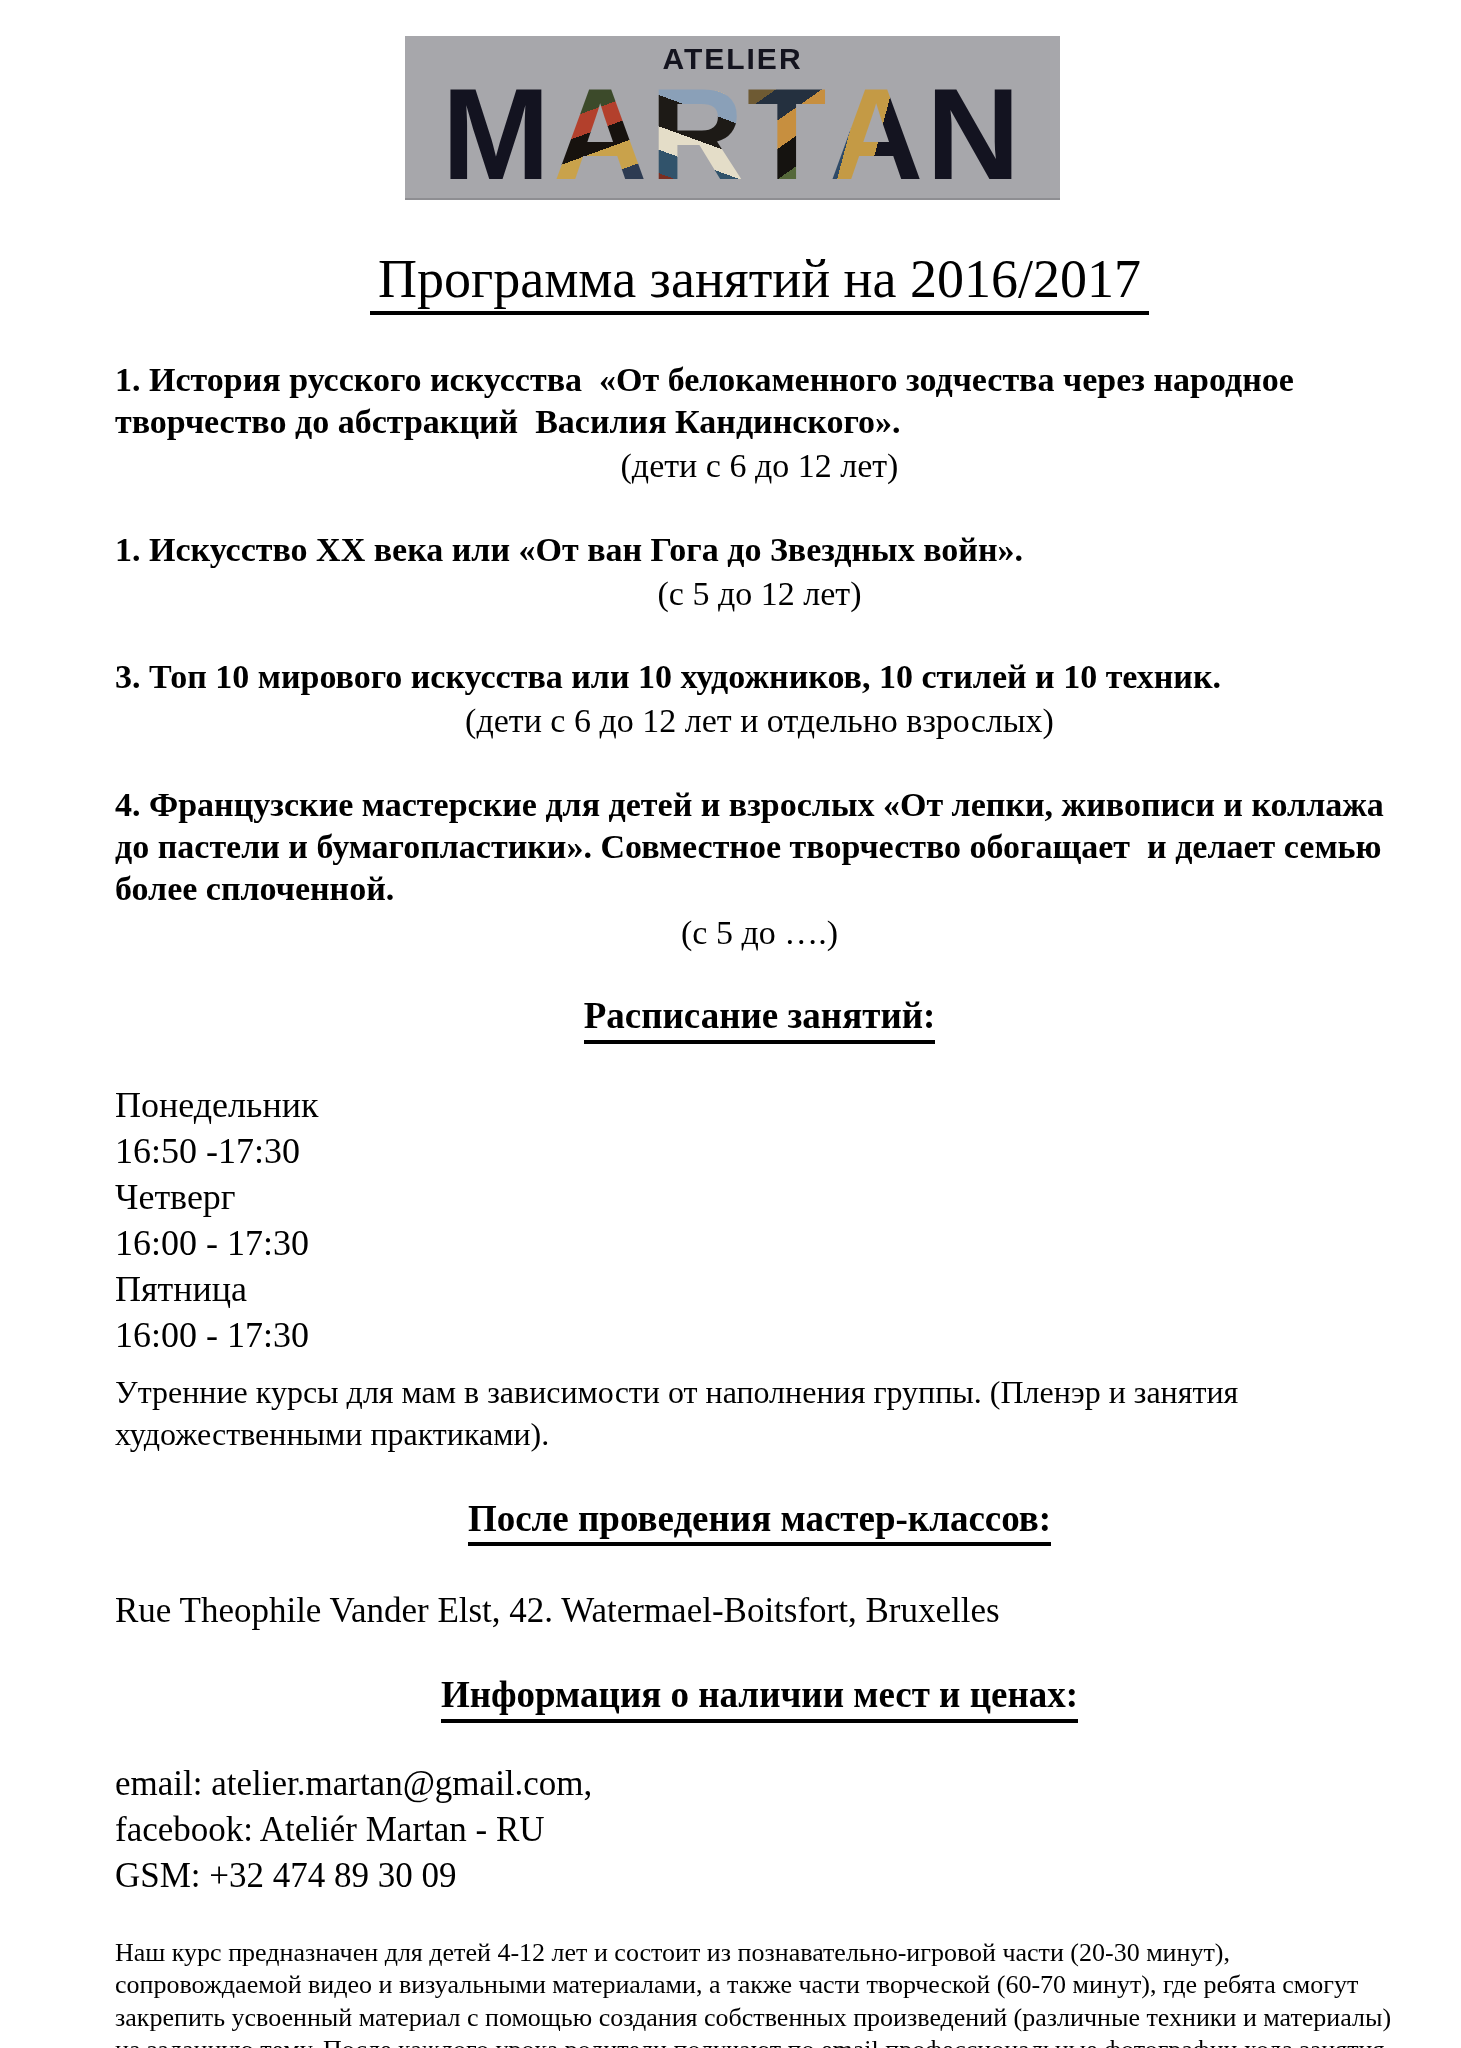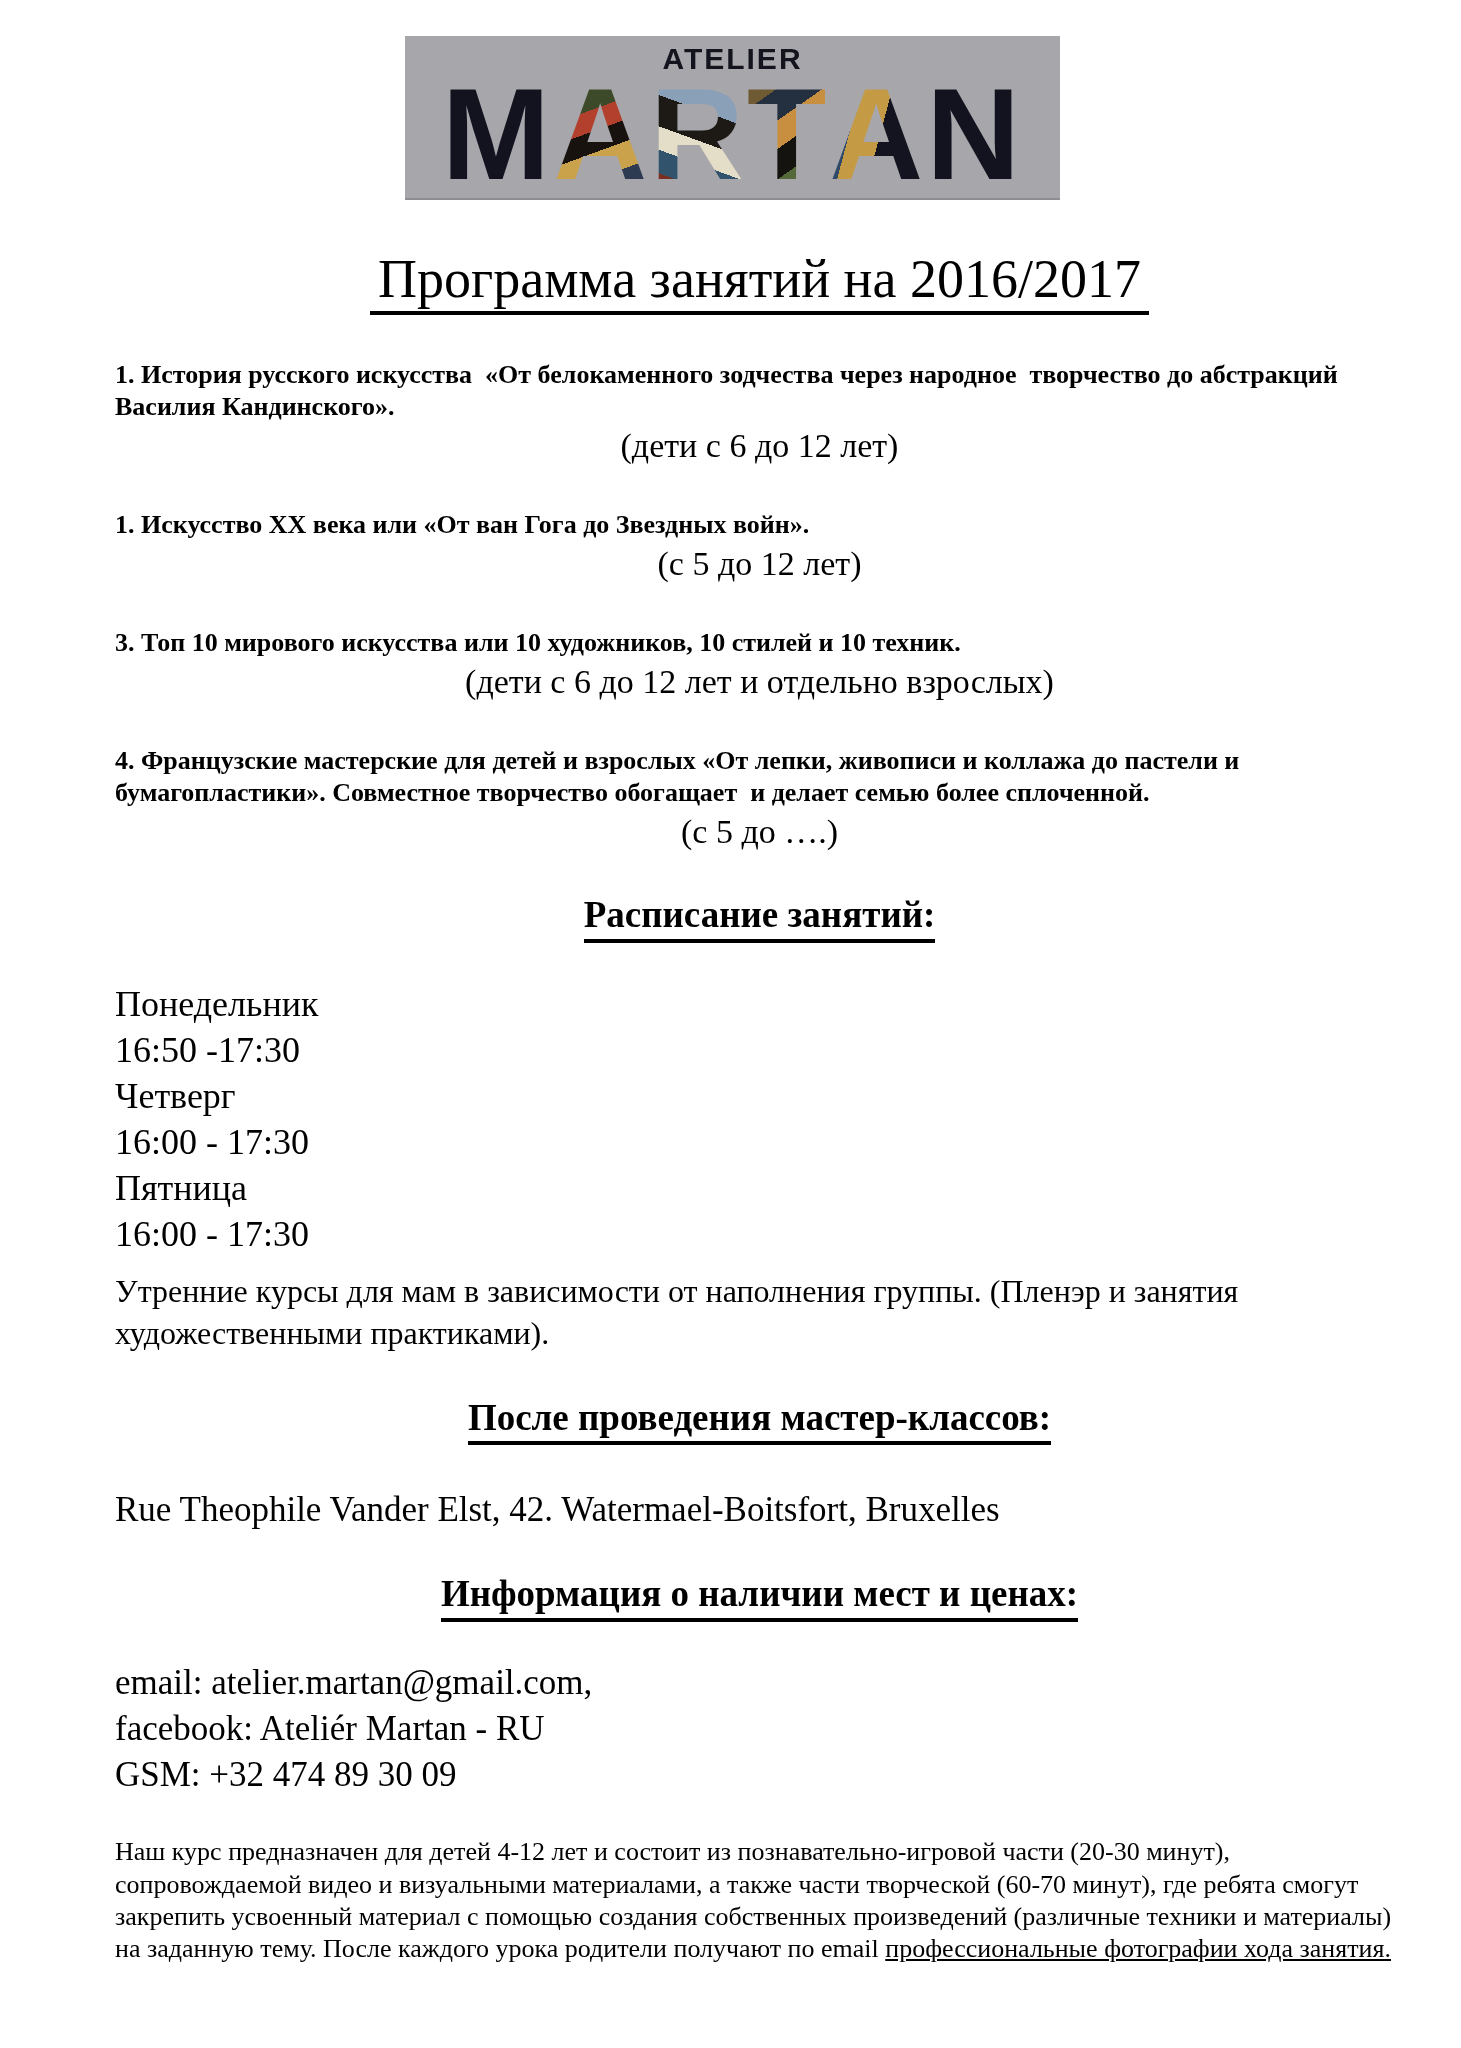--- a/index.html
+++ b/index.html
@@ -85,21 +85,21 @@
     font-size: 54px;
     line-height: 1.1;
     border-bottom: 4px solid #000;
     padding: 0 8px 2px 8px;
   }
 
   .programs { margin-top: 44px; }
   .program { margin-bottom: 42px; }
   .program-text {
     font-weight: bold;
-    font-size: 26px;
+    font-size: 34px;
     line-height: 1.23;
     white-space: pre-wrap;
   }
   .program-ages {
     font-size: 34px;
     line-height: 1.23;
     text-align: center;
     margin-top: 2px;
   }
 

